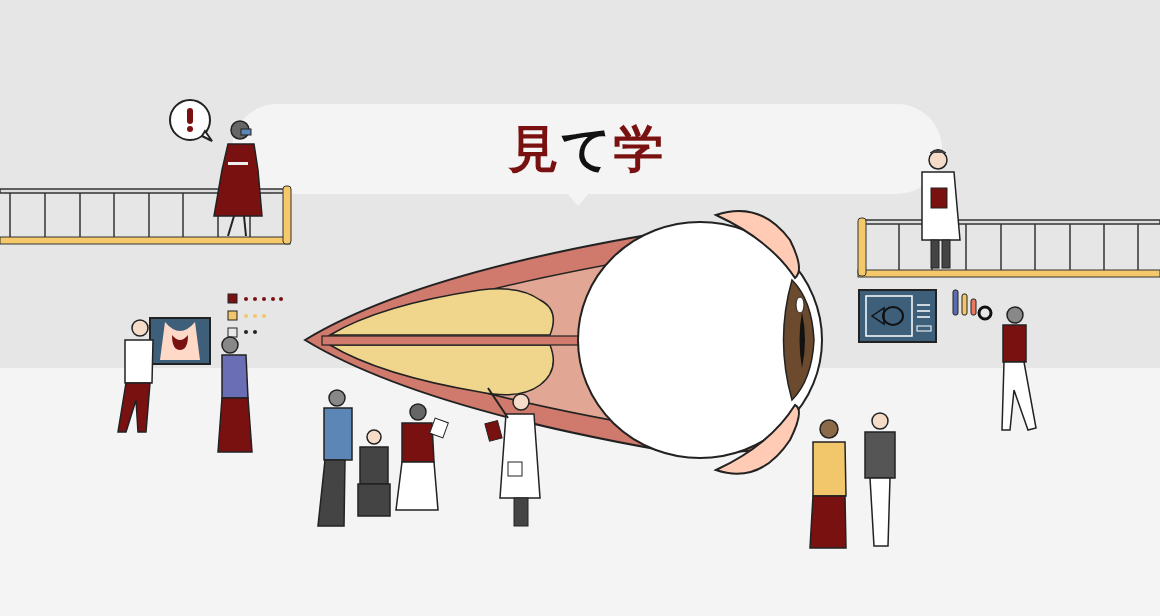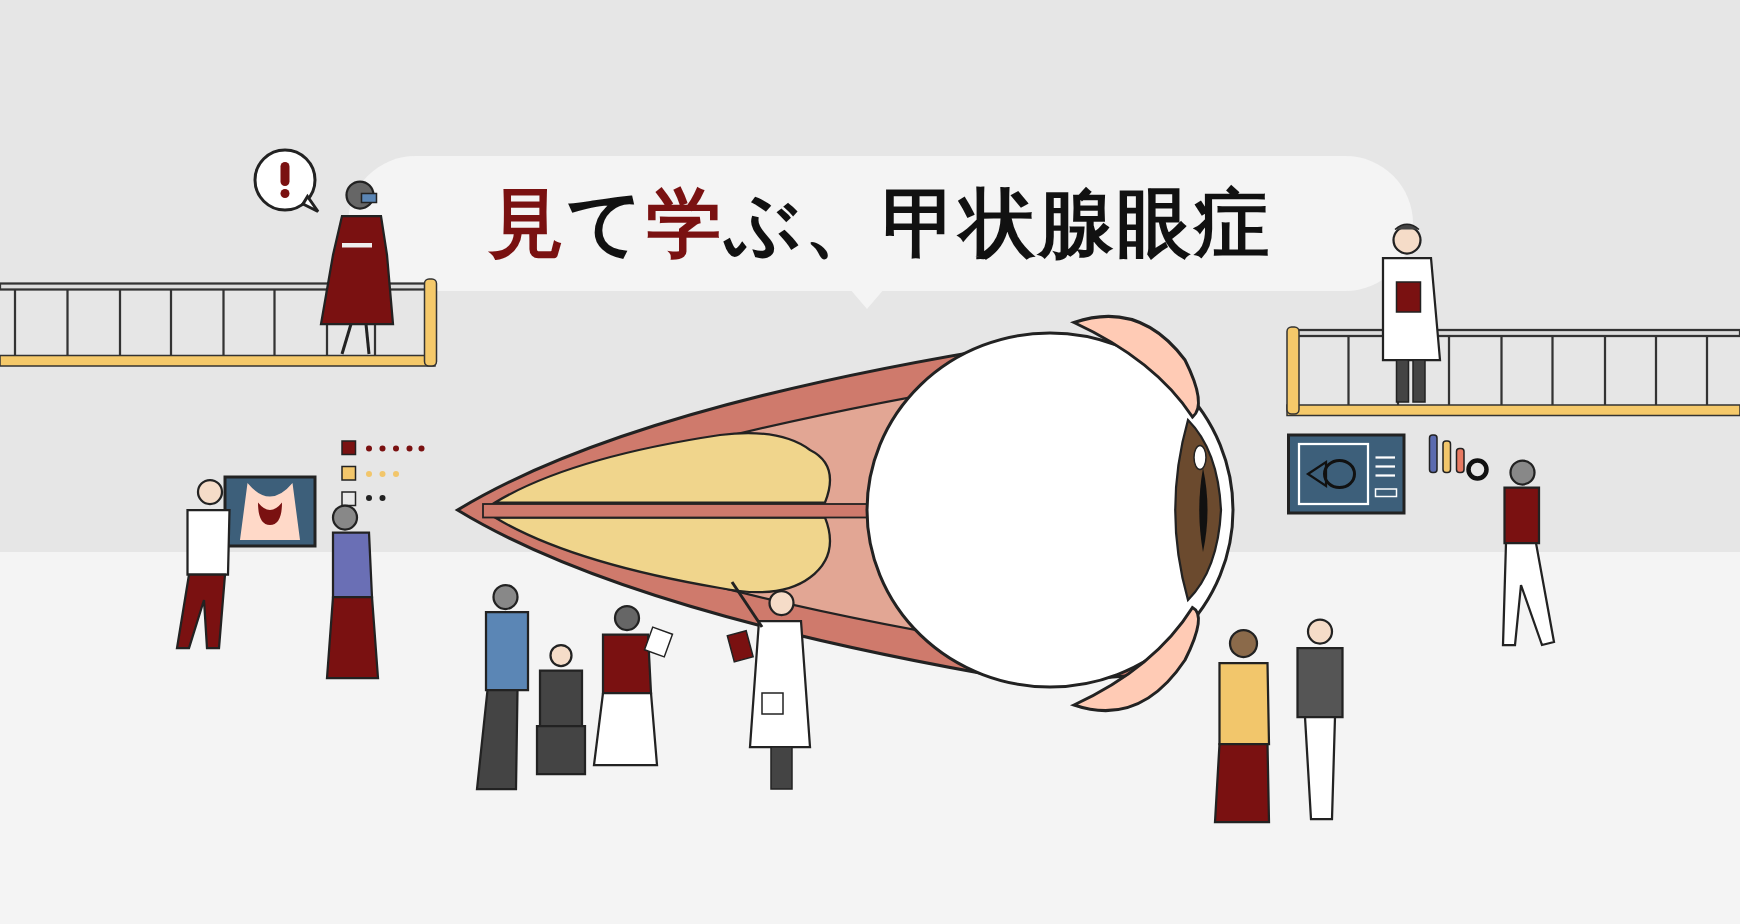--- a/index.html
+++ b/index.html
@@ -19,21 +19,20 @@
 
 <div class="scene">
   <div class="wall"></div>
 
   <div class="bubble"></div>
   <div class="bubble-tail"></div>
   <div class="title">
     <span class="accent">見</span>
       <span>て</span>
       <span class="accent">学</span>
-      <span>ぶ、甲状腺眼症</span>
   </div>
 
   <svg width="1160" height="616" viewBox="0 0 1160 616">
 
     <g>
       <rect x="0" y="189" width="288" height="4" fill="#ddd" stroke="#333" stroke-width="1.5"></rect>
       <g stroke="#333" stroke-width="1.5">
         <line x1="10" y1="193" x2="10" y2="238"></line>
           <line x1="45" y1="193" x2="45" y2="238"></line>
         <line x1="80" y1="193" x2="80" y2="238"></line>

